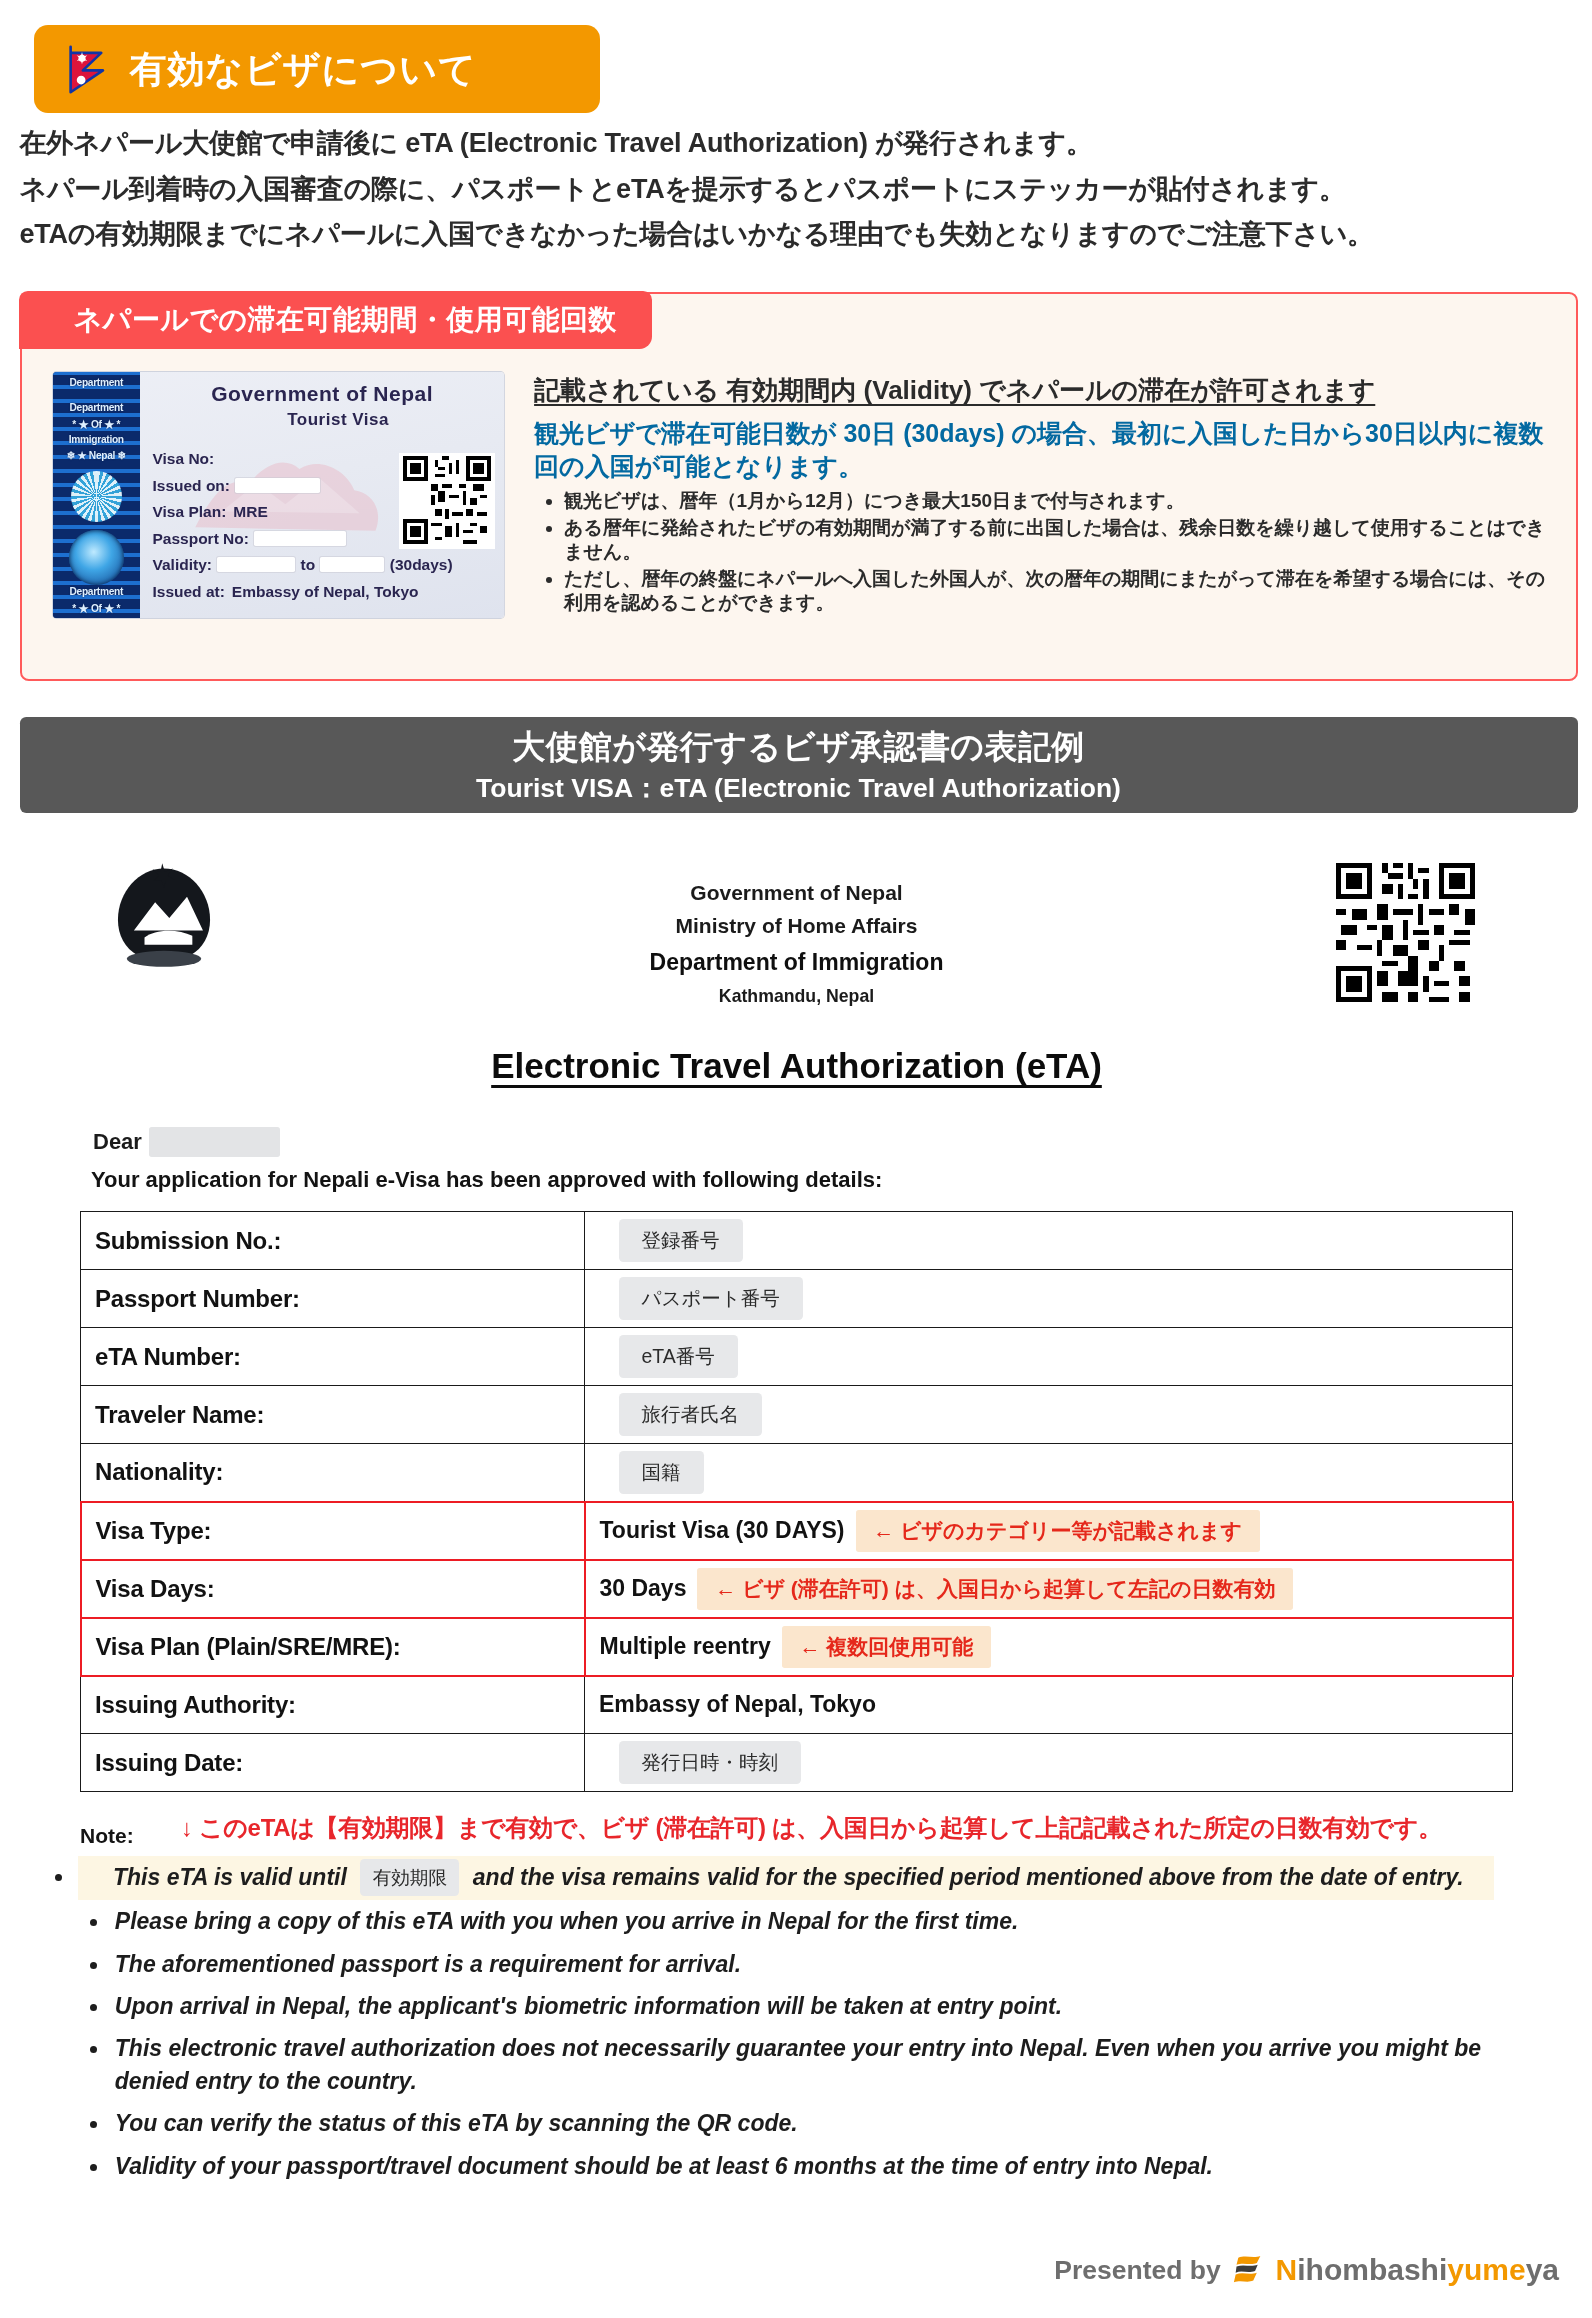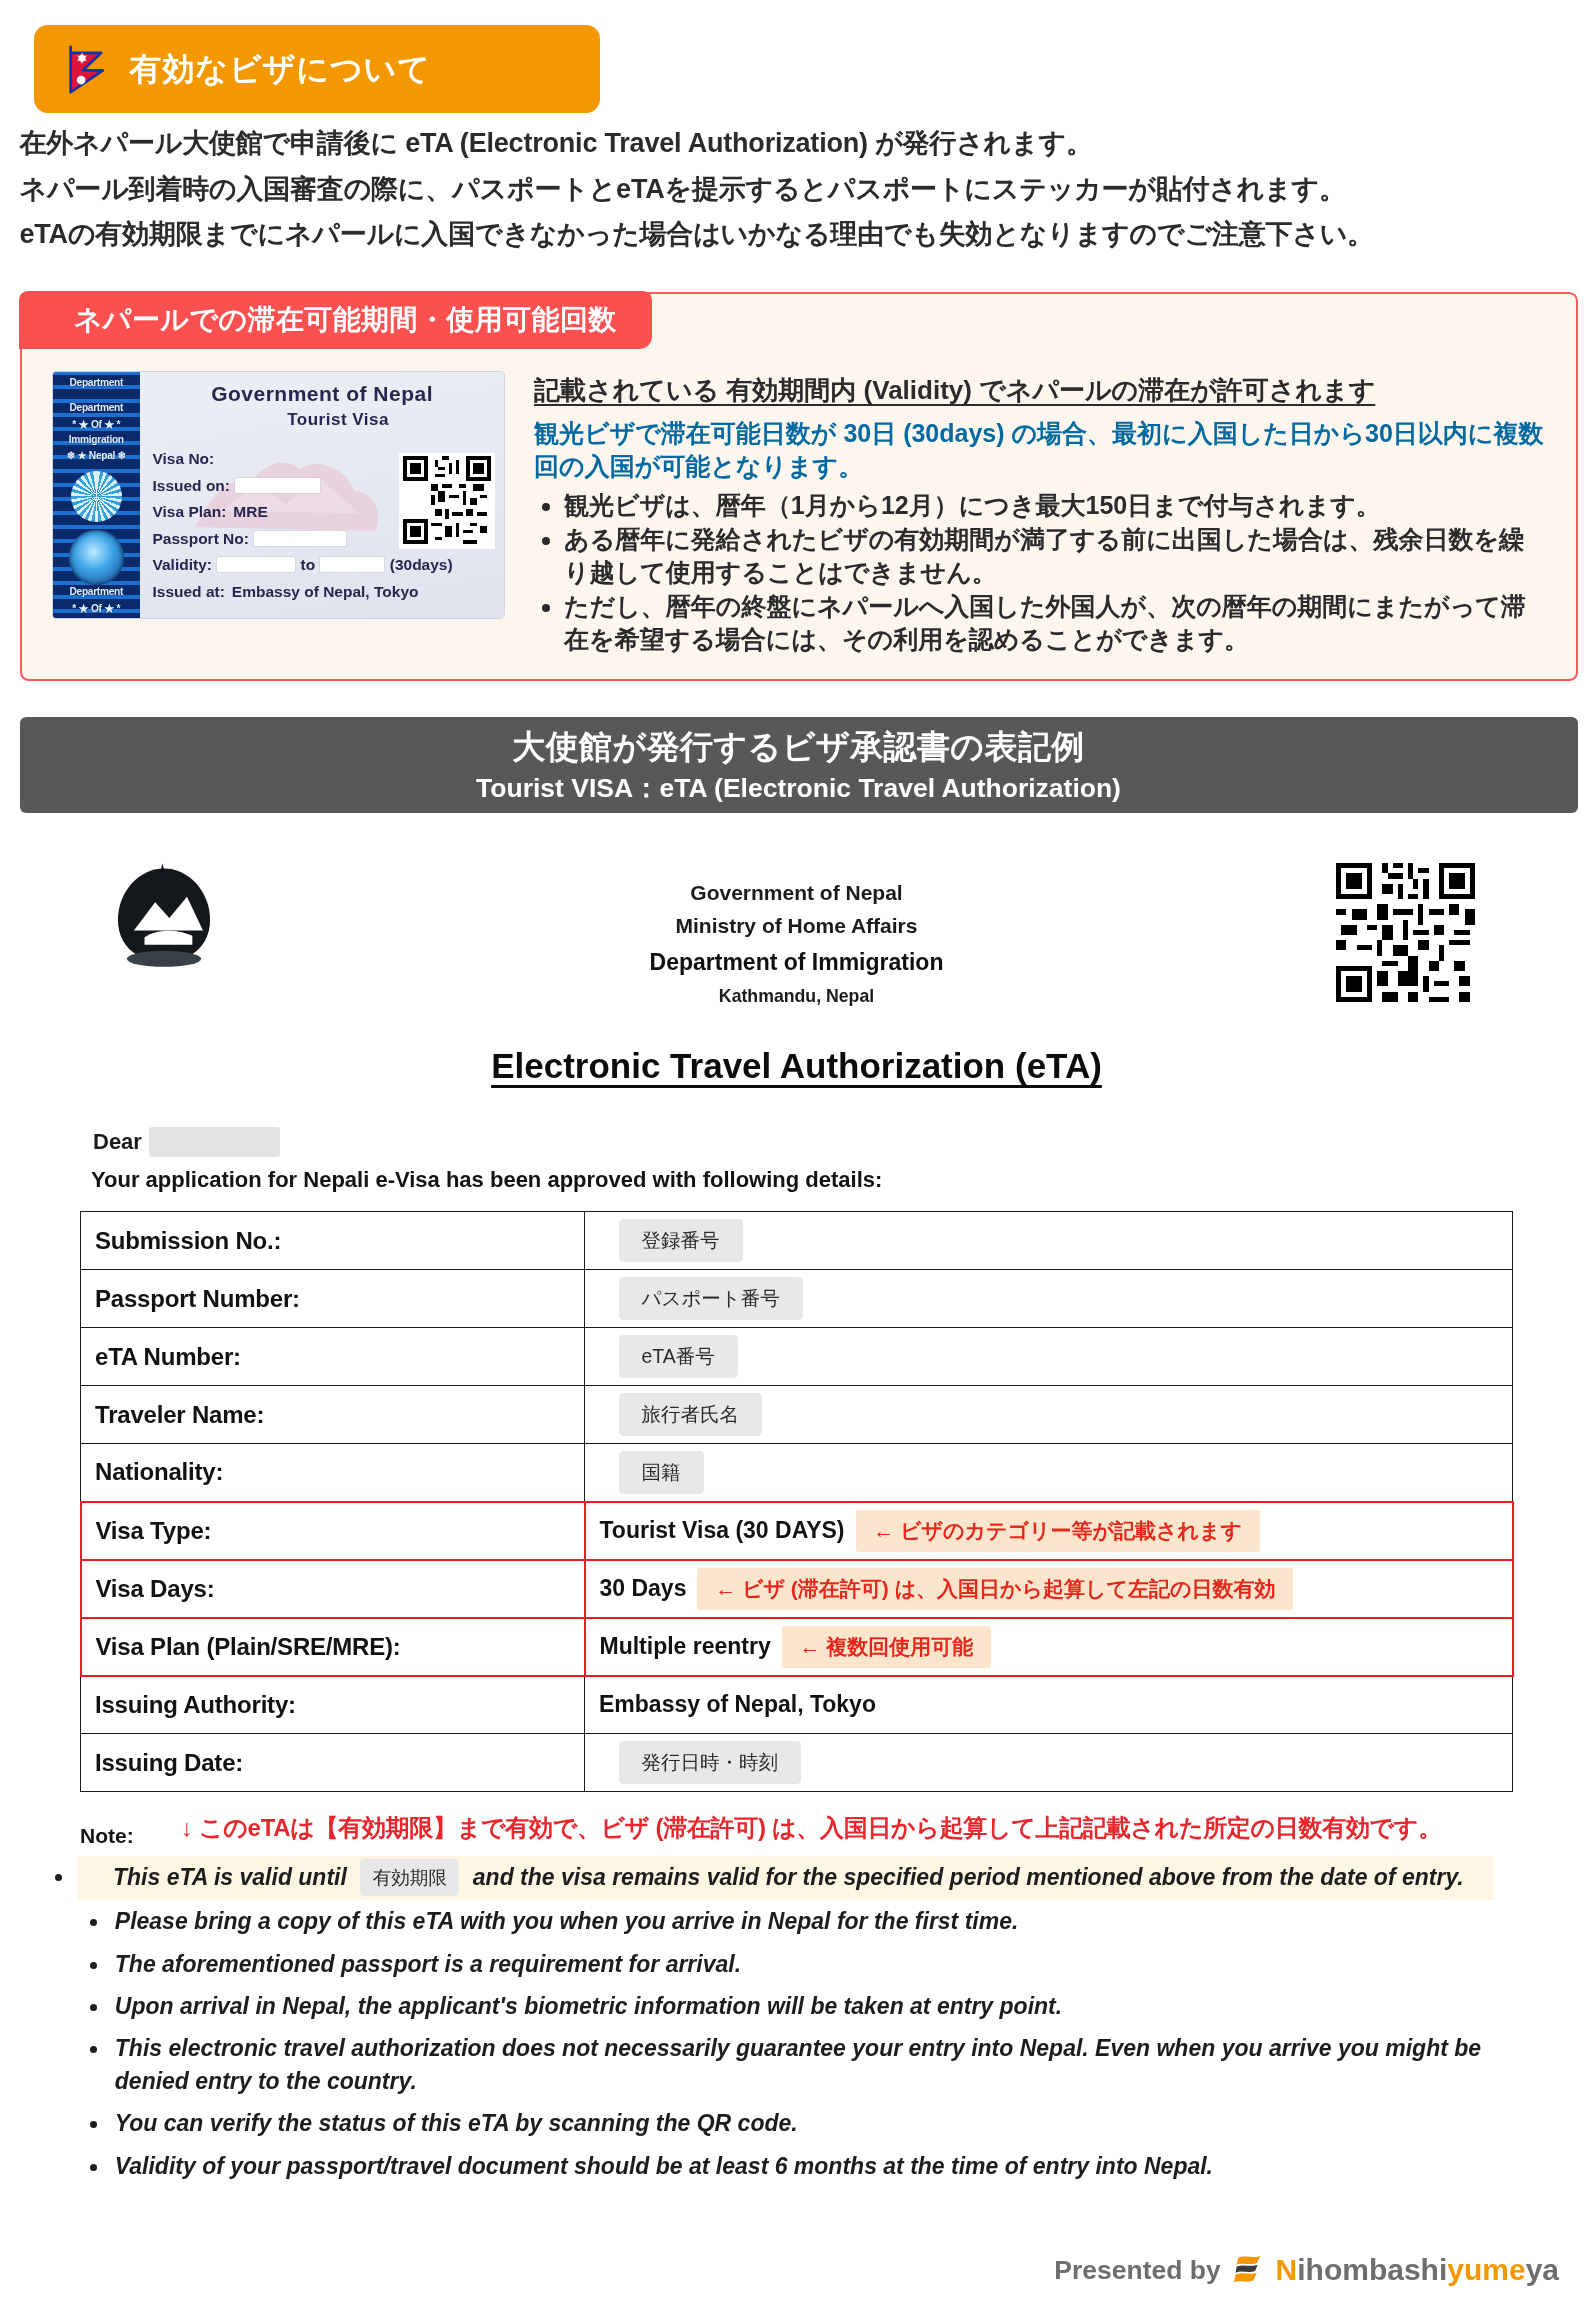--- a/index.html
+++ b/index.html
@@ -24,21 +24,21 @@
     background: #F39800;
     border-radius: 14px;
     display: flex; align-items: center;
     padding-left: 34px;
     gap: 19.5px;
   }
   .np-flag { width: 42px; height: 51px; position: relative; flex: 0 0 auto; }
   .np-flag svg { display: block; }
   .hdr-pill-text {
     color: #ffffff;
-    font-size: 32px;
+    font-size: 37px;
     font-weight: 700;
     letter-spacing: 0.9px;
     line-height: 1;
     white-space: nowrap;
   }
 
   
   .intro {
     position: absolute;
     left: 19.5px; top: 126px;
@@ -177,21 +177,21 @@
     margin-bottom: 8.8px;
   }
   .pt-para {
     font-size: 25px; font-weight: 600;
     line-height: 1.30;
     color: #0369a1;
     margin: 0 0 7px 0;
   }
   .pt-list { margin: 0; padding-left: 30px; }
   .pt-list li {
-    font-size: 25px; font-weight: 600;
+    font-size: 19px; font-weight: 600;
     line-height: 1.30;
     color: #2b2b2b;
     margin-bottom: 1.8px;
   }
 
   
   .dark-banner {
     position: absolute;
     left: 19.5px; top: 717px;
     width: 1558px; height: 96px;

